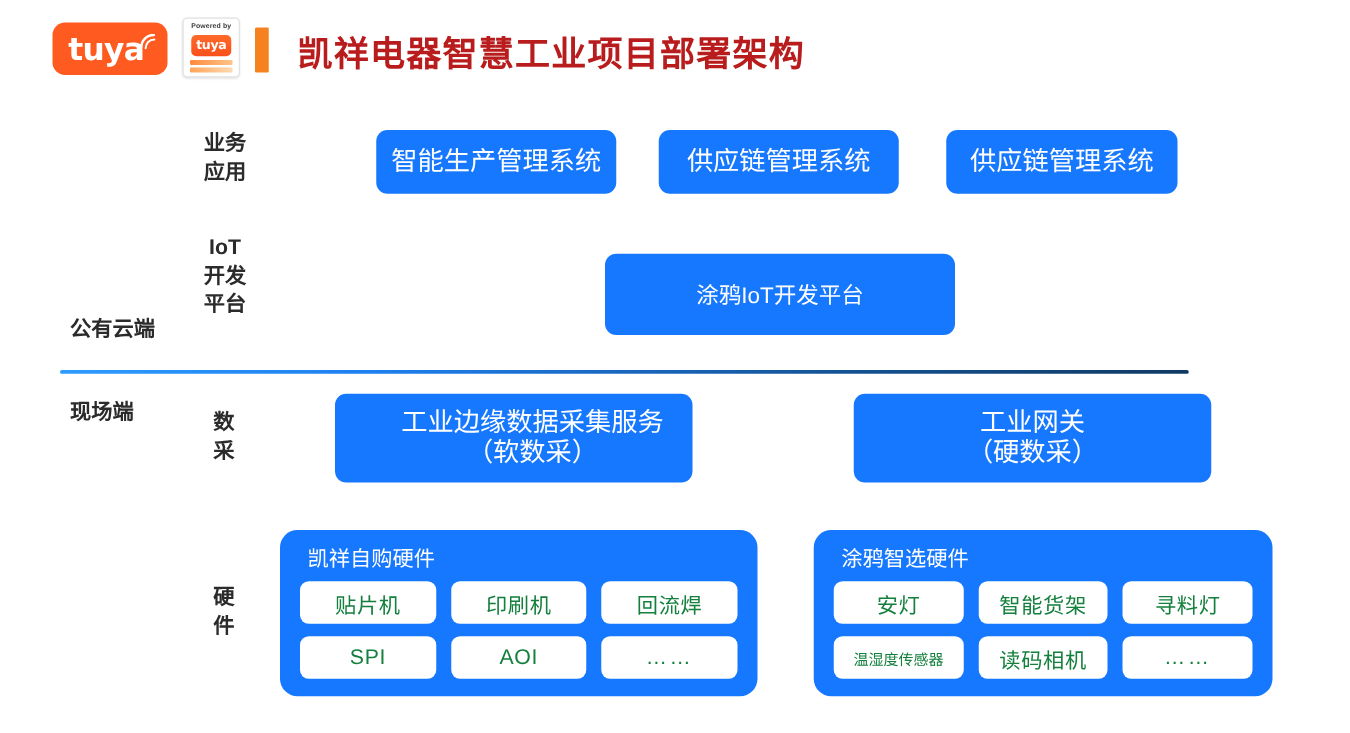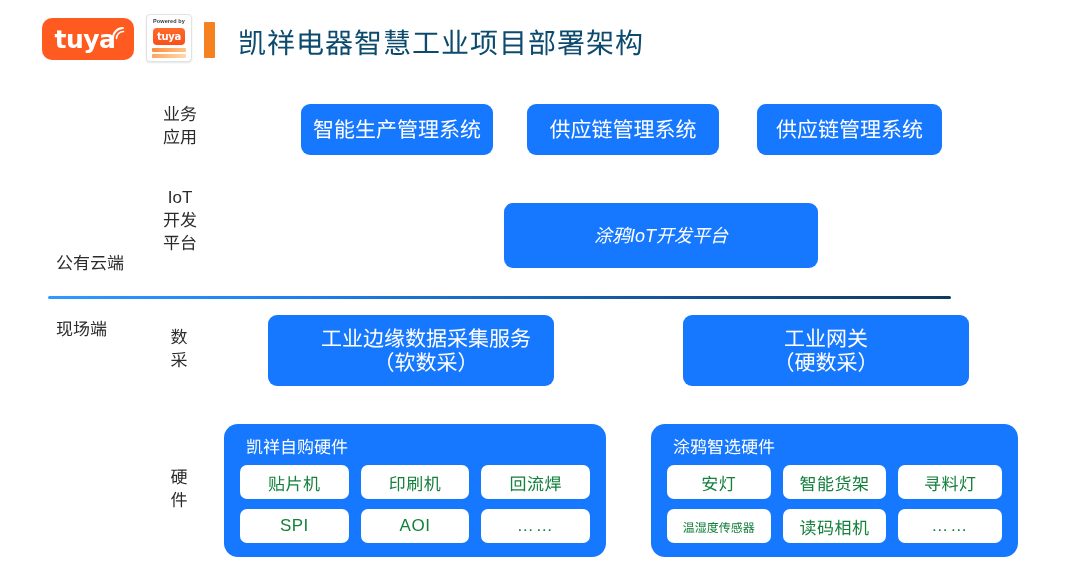--- a/index.html
+++ b/index.html
@@ -108,34 +108,35 @@
     position: absolute;
     left: 180px; top: 22px;
     width: 11px; height: 36px;
     background: #F5821F;
     border-radius: 1px;
   }
   #page-title {
     position: absolute;
     left: 214px; top: 21px;
     font-size: 28px;
-    font-weight: 400;
-    color: #0c4a6e;
+    font-weight: 700;
+    color: #b91c1c;
     letter-spacing: 1px;
     white-space: nowrap;
   }
 
   
   .side-label {
     position: absolute;
     color: #2b2b2b;
     font-size: 17px;
     line-height: 23px;
     text-align: center;
     white-space: pre-line;
+    font-weight: bold;
   }
   #label-business   { left: 156px; top: 103px; width: 48px; }
   #label-iot        { left: 156px; top: 186px; width: 48px; }
   #label-public     { left: 56px;  top: 252px; width: 96px; text-align: left; }
   #label-field      { left: 56px;  top: 318px; width: 96px; text-align: left; }
   #label-collect    { left: 166px; top: 326px; width: 26px; }
   #label-hardware   { left: 166px; top: 466px; width: 26px; }
 
   
   #divider {
@@ -159,21 +160,21 @@
     font-size: 21px;
     line-height: 24px;
     white-space: pre-line;
     box-sizing: border-box;
   }
 
   #box-app-0 { left: 301px; top: 104px; width: 192px; height: 51px; }
   #box-app-1 { left: 527px; top: 104px; width: 192px; height: 51px; }
   #box-app-2 { left: 757px; top: 104px; width: 185px; height: 51px; }
 
-  #box-iot   { left: 504px; top: 203px; width: 314px; height: 65px; font-size: 18px; font-style: italic; }
+  #box-iot   { left: 484px; top: 203px; width: 280px; height: 65px; font-size: 18px; }
 
   #box-dc-0  { left: 268px; top: 315px; width: 286px; height: 71px; padding-left: 30px; }
   #box-dc-1  { left: 683px; top: 315px; width: 286px; height: 71px; }
 
   
   .hw-panel {
     position: absolute;
     background: #1677FF;
     border-radius: 14px;
     box-sizing: border-box;

